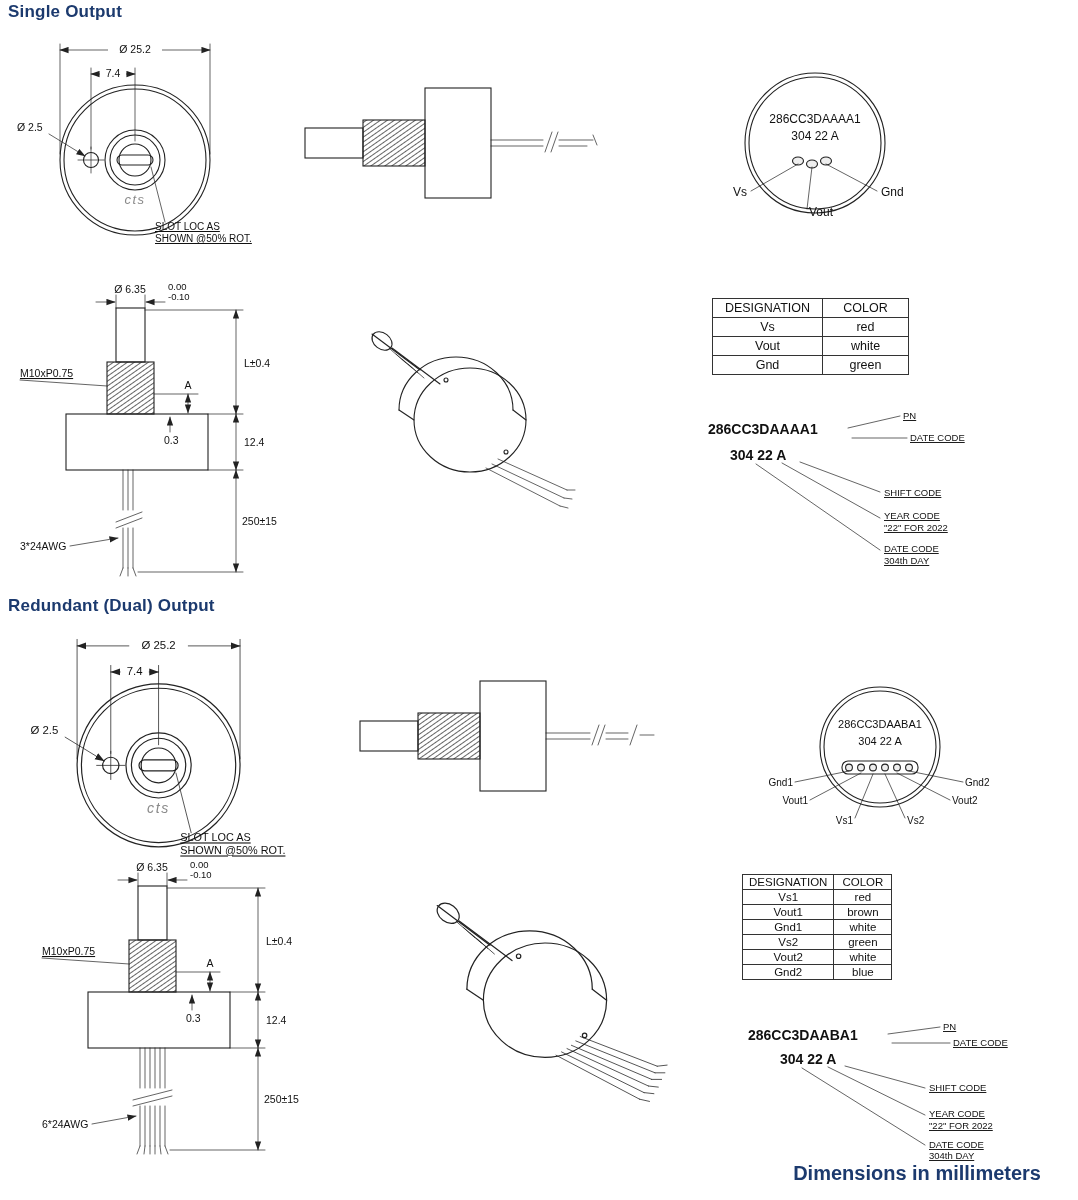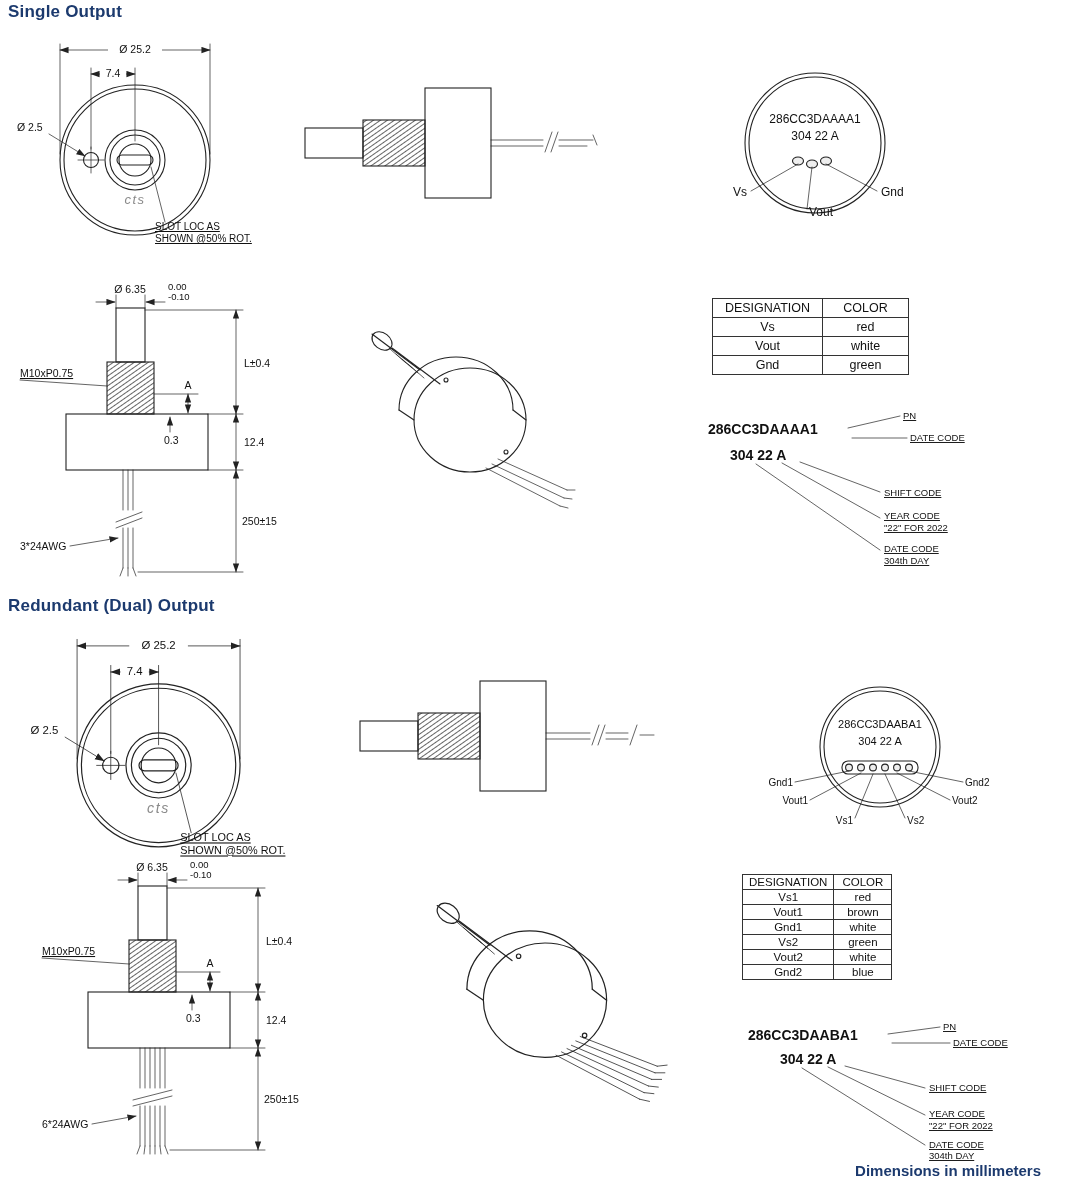--- a/index.html
+++ b/index.html
@@ -1,20 +1,20 @@
 <!DOCTYPE html>
 <html><head>
 <meta charset="utf-8">
 <style>
   *{margin:0;padding:0;box-sizing:border-box}
   body{background:#fff;font-family:"Liberation Sans",sans-serif}
   .page{position:relative;width:1049px;height:1200px;background:#ffffff;overflow:hidden}
   .abs{position:absolute}
   .sec-title{position:absolute;font-weight:bold;font-size:17px;color:#1c3a6e;letter-spacing:.2px}
-  .footer{position:absolute;font-weight:bold;font-size:15px;color:#1c3a6e}
+  .footer{position:absolute;font-weight:bold;font-size:20px;color:#1c3a6e}
   svg{overflow:visible;display:block}
   .ln *{stroke:#222;fill:none;stroke-width:1.1;stroke-linecap:round}
   .thin{stroke-width:.7 !important}
   svg text{font-family:"Liberation Sans",sans-serif;fill:#111;stroke:none}
   .dim{font-size:10.5px}
   .t12{font-size:12px}
   .t11{font-size:11px}
   .t10{font-size:10px}
   .mid{text-anchor:middle}
   .end{text-anchor:end}

